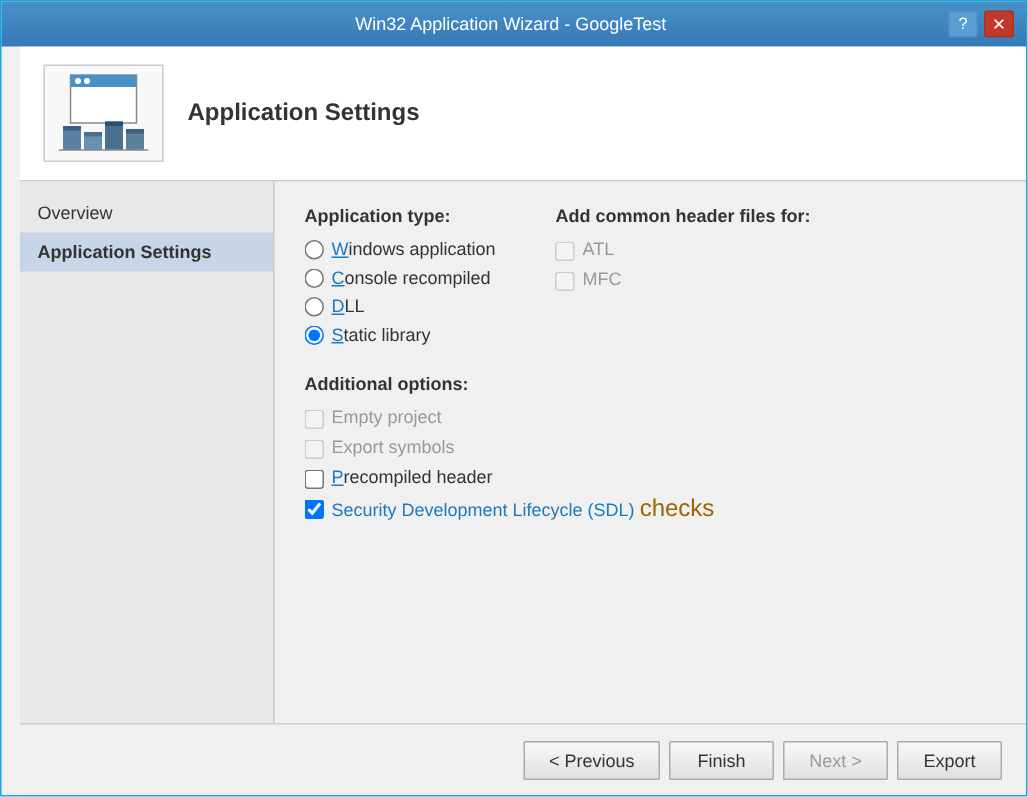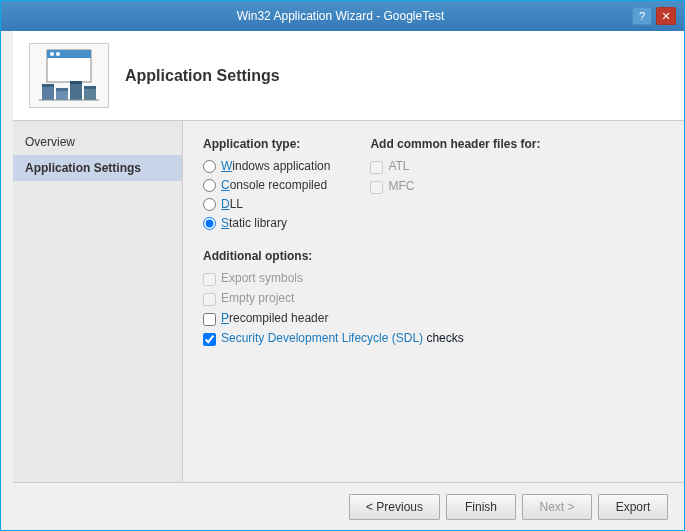--- a/index.html
+++ b/index.html
@@ -218,22 +218,22 @@
     }
     .footer-btn:disabled {
       color: #999;
       cursor: default;
     }
     .sdl-text {
       font-size: 12px;
       color: #1a7abf;
     }
     .sdl-label {
-      font-size: 12px;
-      color: #0f172a;
+      font-size: 16px;
+      color: #a16207;
     }
   </style>
 </head>
 <body>
 
 <div class="dialog">
 
   <div class="titlebar">
     <div style="width:40px;"></div>
     <span class="titlebar-title">Win32 Application Wizard - GoogleTest</span>
@@ -311,26 +311,26 @@
             <div class="checkbox-item">
               <input type="checkbox" id="mfc-check" disabled="" style="">
               <label for="mfc-check" class="disabled">MFC</label>
             </div>
           </div>
         </div>
 
         <div class="additional-options">
           <div class="section-label">Additional options:</div>
           <div class="checkbox-item">
+            <input type="checkbox" id="empty-proj" disabled="" style="">
+            <label for="empty-proj" class="disabled">Empty project</label>
+          </div>
+          <div class="checkbox-item">
             <input type="checkbox" id="export-sym" disabled="" style="">
             <label for="export-sym" class="disabled">Export symbols</label>
-          </div>
-          <div class="checkbox-item">
-            <input type="checkbox" id="empty-proj" disabled="" style="">
-            <label for="empty-proj" class="disabled">Empty project</label>
           </div>
           <div class="checkbox-item">
             <input type="checkbox" id="precomp-hdr" style="">
             <label for="precomp-hdr"><span class="underline-link">P</span><span>recompiled header</span></label>
           </div>
           <div class="checkbox-item">
             <input type="checkbox" id="sdl-chk" checked="" style="">
             <label for="sdl-chk">
               <span class="sdl-text">Security Development Lifecycle (SDL)</span>
               <span class="sdl-label"> checks</span>

